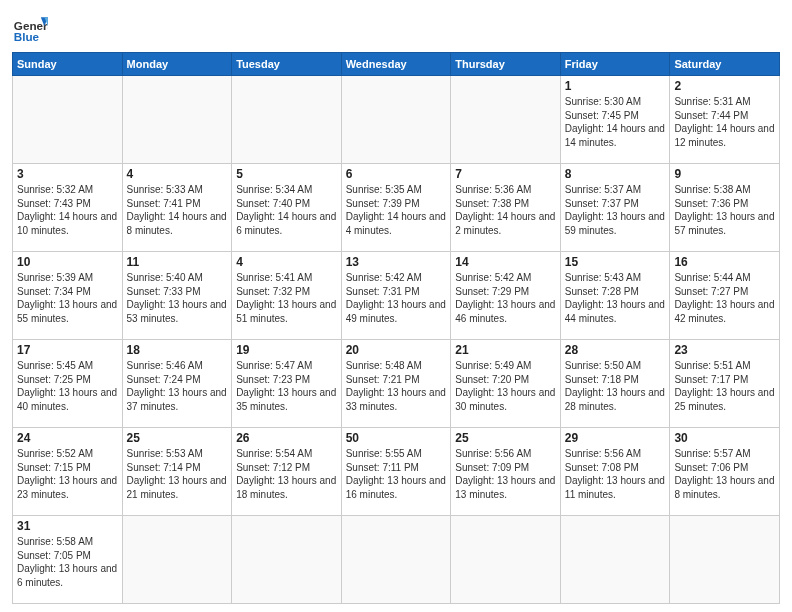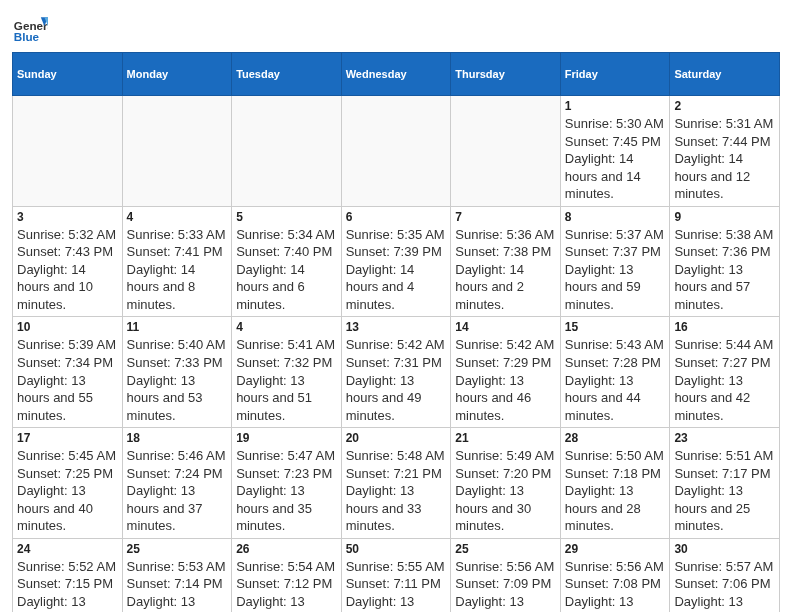--- a/index.html
+++ b/index.html
@@ -50,41 +50,41 @@
       border: 1px solid #ccc;
       border-collapse: collapse;
       width: 100%;
       table-layout: fixed;
     }
     .calendar th {
       background: #1a6bbf;
       color: #fff;
       font-size: 11px;
       font-weight: bold;
-      padding: 15px 4px;
+      padding: 5px 4px;
       text-align: left;
       border: 1px solid #1558a0;
     }
     .calendar td {
       vertical-align: top;
       border: 1px solid #ccc;
       padding: 3px 4px;
       font-size: 9px;
       color: #333;
       height: 72px;
     }
     .day-num {
       font-size: 12px;
       font-weight: bold;
       color: #222;
       display: block;
       margin-bottom: 2px;
     }
     .day-info {
-      font-size: 13px;
+      font-size: 10px;
       color: #333;
       line-height: 1.35;
     }
     .empty { background: #f9f9f9; }
     .last-row td { height: 58px; }
   </style>
 </head>
 <body>
 
 <div class="page">
@@ -304,15 +304,29 @@
 Sunset: 7:08 PM
 Daylight: 13 hours and 11 minutes.</div>
           </td>
           <td>
             <span class="day-num">30</span>
             <div class="day-info">Sunrise: 5:57 AM
 Sunset: 7:06 PM
 Daylight: 13 hours and 8 minutes.</div>
           </td>
         </tr>
+        <tr class="last-row">
+          <td>
+            <span class="day-num">31</span>
+            <div class="day-info">Sunrise: 5:58 AM
+Sunset: 7:05 PM
+Daylight: 13 hours and 6 minutes.</div>
+          </td>
+          <td class="empty"></td>
+          <td class="empty"></td>
+          <td class="empty"></td>
+          <td class="empty"></td>
+          <td class="empty"></td>
+          <td class="empty"></td>
+        </tr>
       </tbody>
   </table>
 </div>
 
 </body></html>

